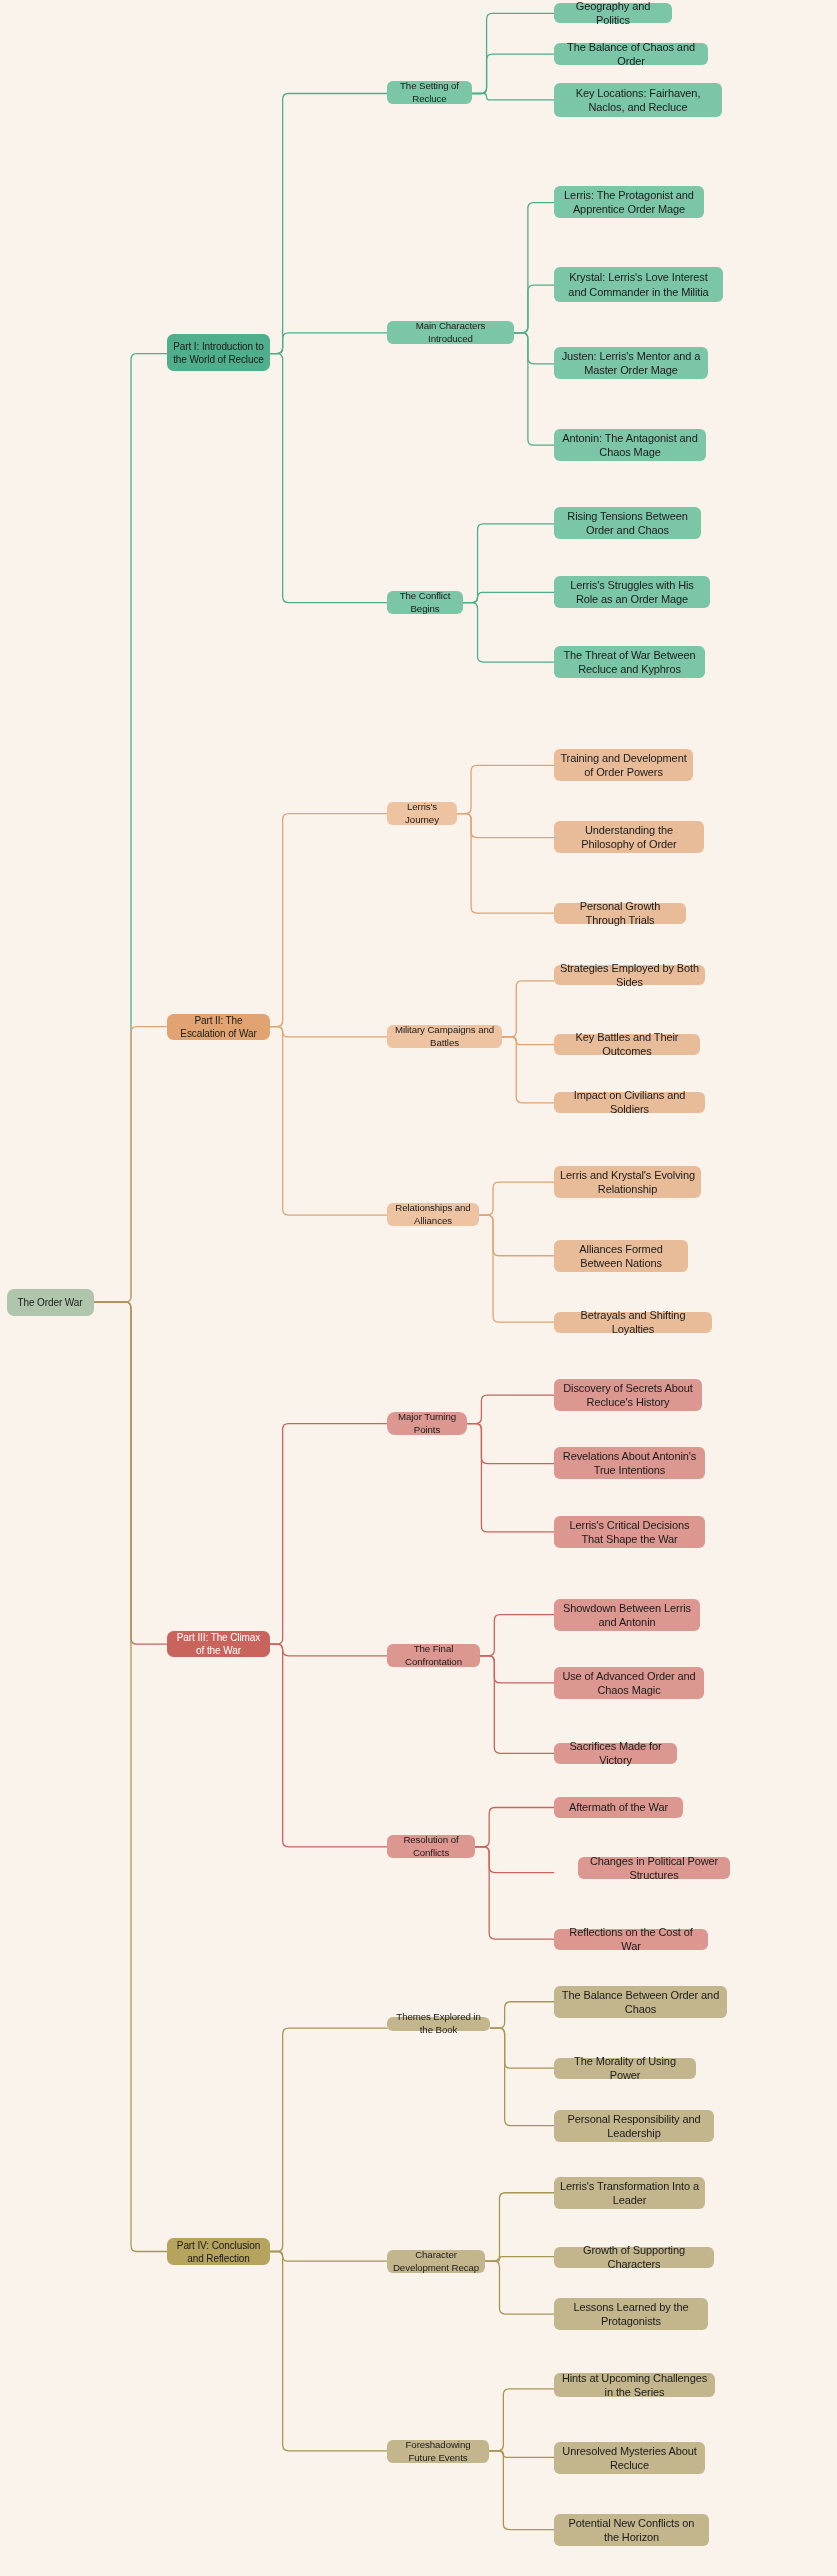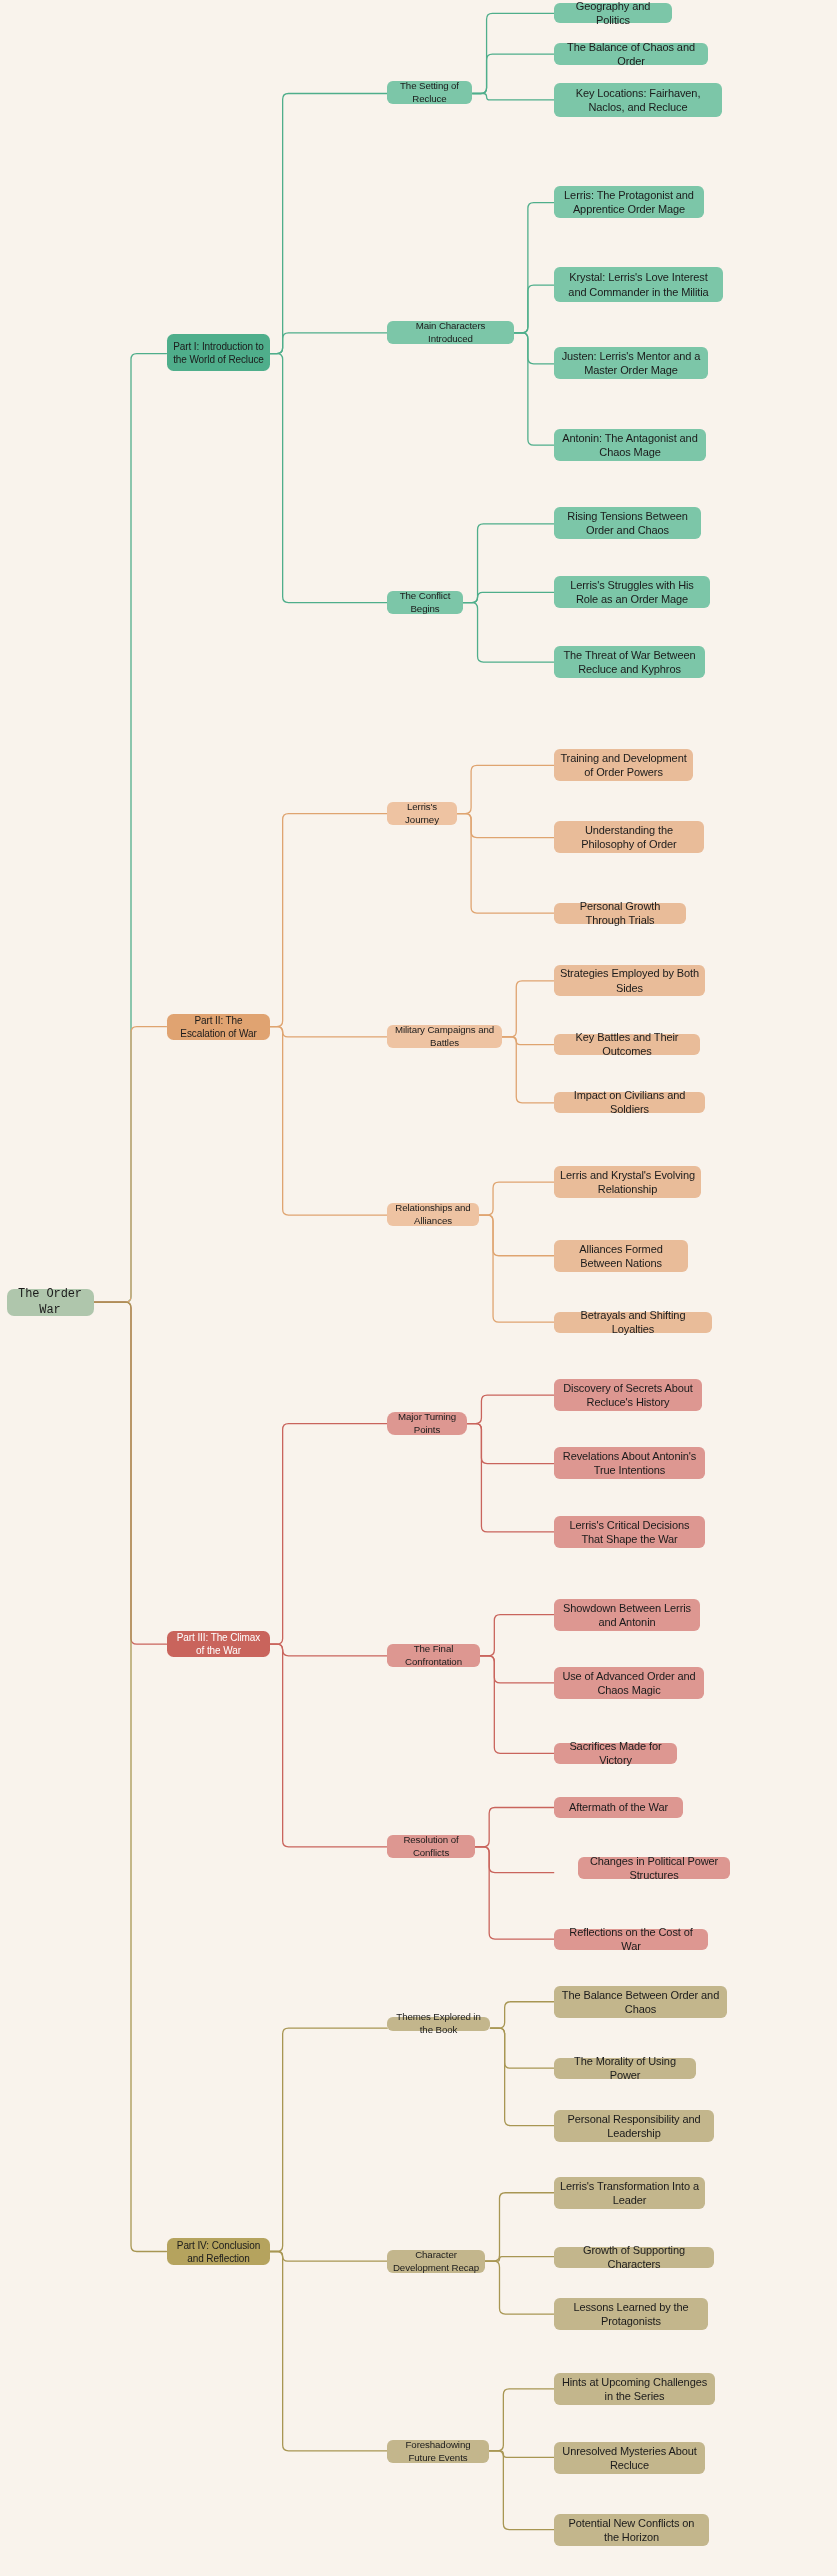--- a/index.html
+++ b/index.html
@@ -16,21 +16,21 @@
     position:absolute;
     box-sizing:border-box;
     display:flex;align-items:center;justify-content:center;
     text-align:center;
     border-radius:5.8px;
     color:#1b1b1b;
     line-height:1.30;
     padding:2.6px 5.8px;
     letter-spacing:-0.1px;
   }
-  .lvl0{font-size:12px;border-radius:7px;font-family:Liberation Mono, monospace;}
+  .lvl0{font-size:10px;border-radius:7px;}
   .lvl1{font-size:10px;border-radius:6.5px;}
   .lvl2{font-size:9.7px;border-radius:5.8px;}
   .lvl3{font-size:11px;border-radius:5.8px;}
   .white-text{color:#ffffff;}
 </style>
 </head>
 <body>
 
 <div id="canvas">
   <svg id="links" viewBox="0 0 1297 3990" xmlns="http://www.w3.org/2000/svg">
@@ -144,21 +144,21 @@
     </div>
     <div class="node lvl3" style="left: 554px; top: 821px; width: 150px; height: 32px; background: rgb(233, 188, 153);">
       <span>Understanding the Philosophy of Order</span>
     </div>
     <div class="node lvl3" style="left: 554px; top: 903px; width: 132px; height: 20.7px; background: rgb(233, 188, 153);">
       <span>Personal Growth Through Trials</span>
     </div>
     <div class="node lvl2" style="left: 387px; top: 1025px; width: 115px; height: 23px; background: rgb(238, 195, 162);">
       <span>Military Campaigns and Battles</span>
     </div>
-    <div class="node lvl3" style="left: 554px; top: 965px; width: 151px; height: 31px; background: rgb(233, 188, 153);">
+    <div class="node lvl3" style="left: 554px; top: 965px; width: 151px; height: 20px; background: rgb(233, 188, 153);">
       <span>Strategies Employed by Both Sides</span>
     </div>
     <div class="node lvl3" style="left: 554px; top: 1034px; width: 146px; height: 20.7px; background: rgb(233, 188, 153);">
       <span>Key Battles and Their Outcomes</span>
     </div>
     <div class="node lvl3" style="left: 554px; top: 1092px; width: 151px; height: 20.7px; background: rgb(233, 188, 153);">
       <span>Impact on Civilians and Soldiers</span>
     </div>
     <div class="node lvl2" style="left: 387px; top: 1203px; width: 92px; height: 23px; background: rgb(238, 195, 162);">
       <span>Relationships and Alliances</span>
@@ -234,21 +234,21 @@
     </div>
     <div class="node lvl3" style="left: 554px; top: 2247px; width: 160px; height: 20.7px; background: rgb(195, 182, 140);">
       <span>Growth of Supporting Characters</span>
     </div>
     <div class="node lvl3" style="left: 554px; top: 2298px; width: 154px; height: 32px; background: rgb(195, 182, 140);">
       <span>Lessons Learned by the Protagonists</span>
     </div>
     <div class="node lvl2" style="left: 387px; top: 2440px; width: 102px; height: 23px; background: rgb(195, 182, 140);">
       <span>Foreshadowing Future Events</span>
     </div>
-    <div class="node lvl3" style="left: 554px; top: 2373px; width: 161px; height: 32px; background: rgb(195, 182, 140);">
+    <div class="node lvl3" style="left: 554px; top: 2373px; width: 161px; height: 24px; background: rgb(195, 182, 140);">
       <span>Hints at Upcoming Challenges in the Series</span>
     </div>
     <div class="node lvl3" style="left: 554px; top: 2442px; width: 151px; height: 32px; background: rgb(195, 182, 140);">
       <span>Unresolved Mysteries About Recluce</span>
     </div>
     <div class="node lvl3" style="left: 554px; top: 2514px; width: 155px; height: 32px; background: rgb(195, 182, 140);">
       <span>Potential New Conflicts on the Horizon</span>
     </div>
   </div>
 

